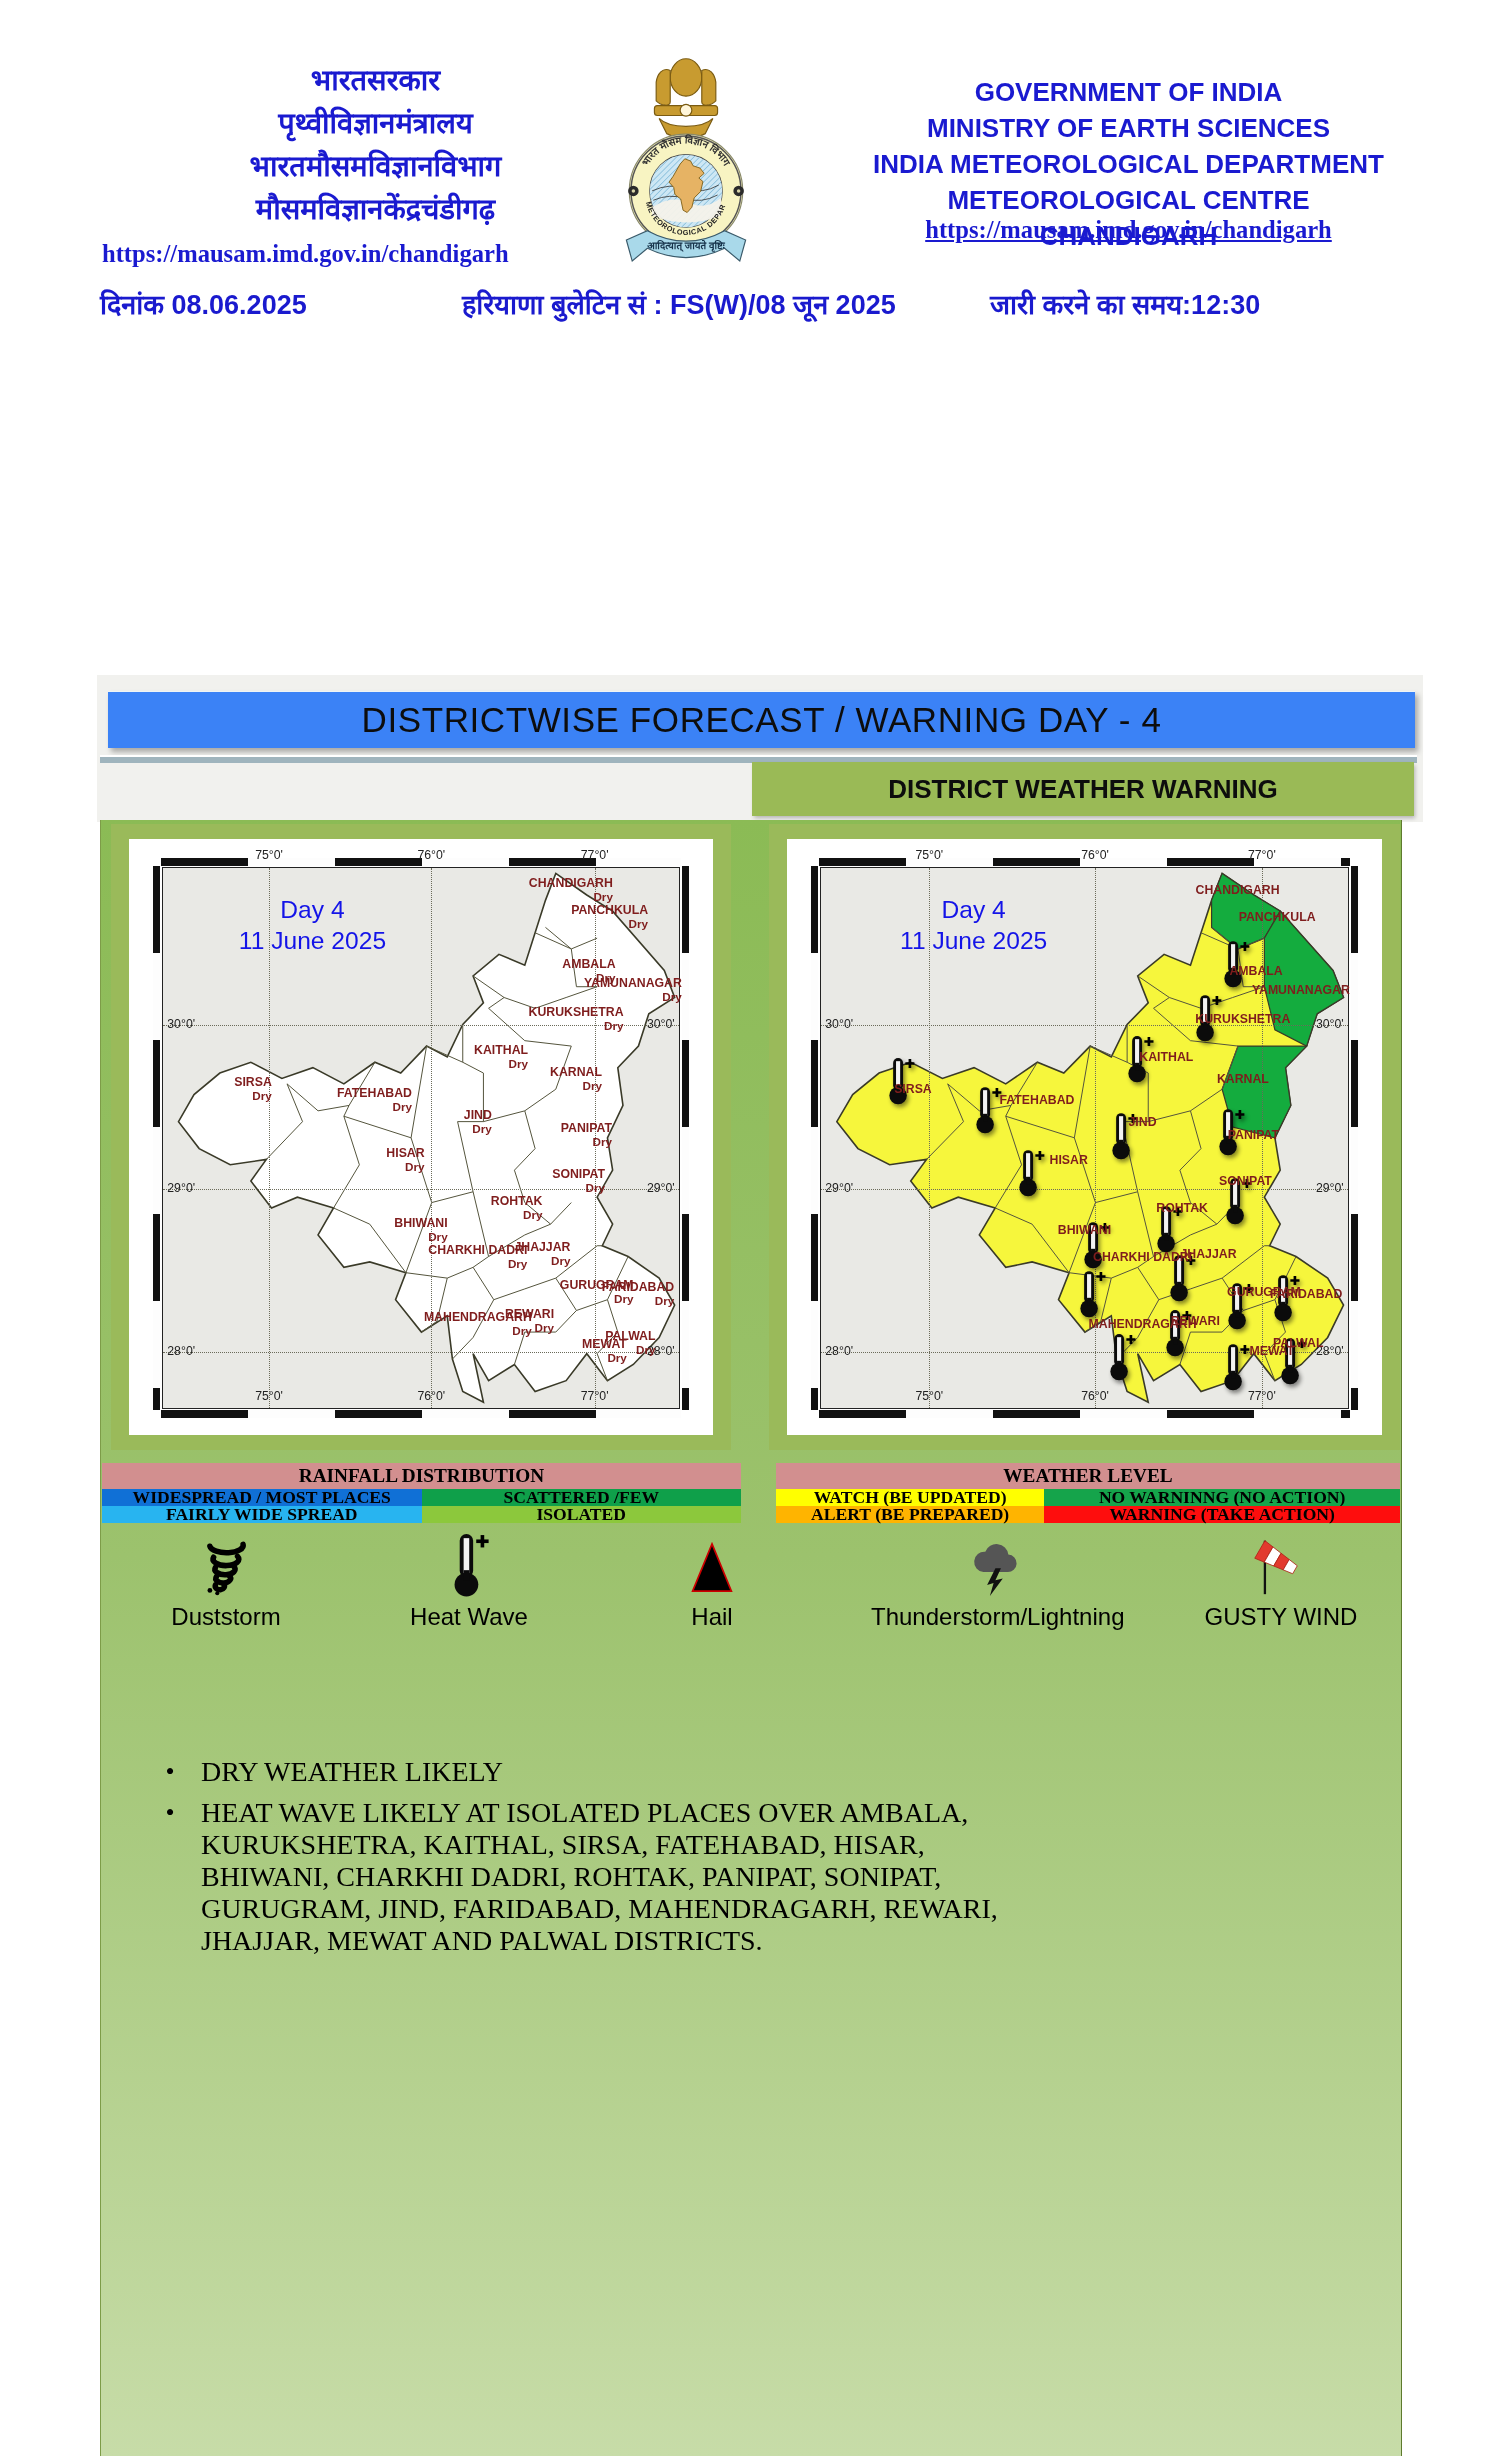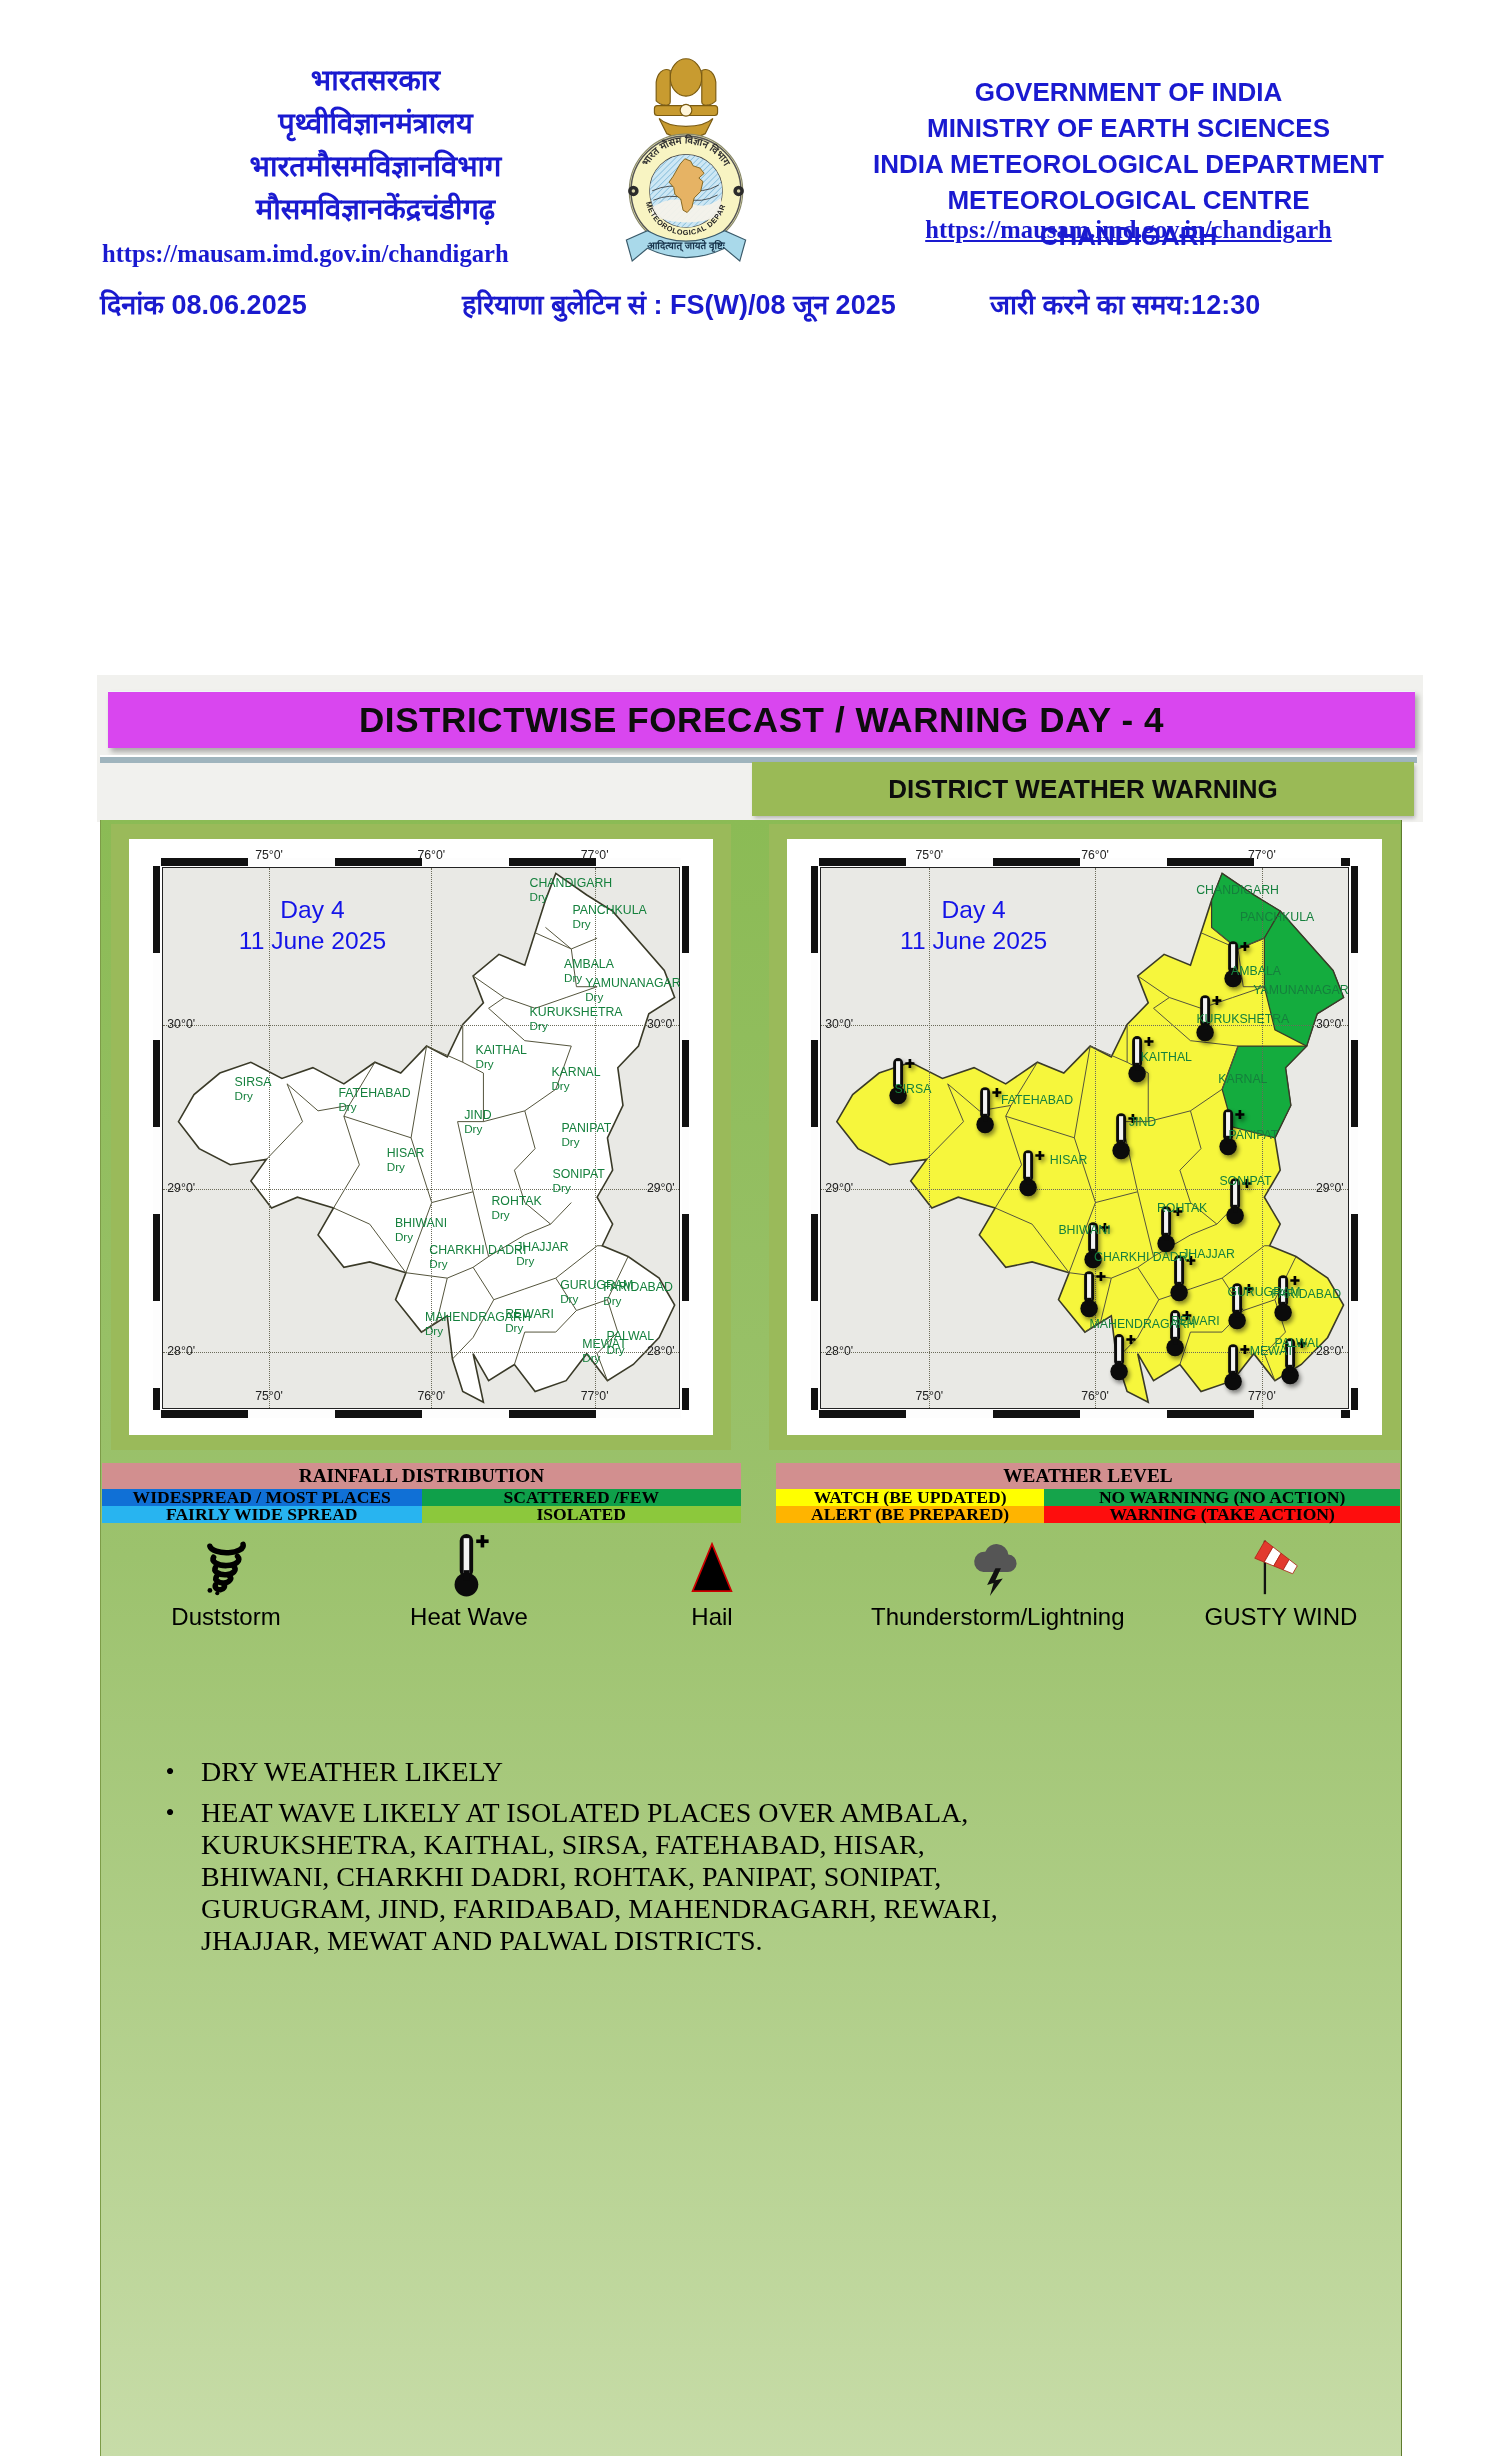--- a/index.html
+++ b/index.html
@@ -13,23 +13,23 @@
   .hdr-right{position:absolute;left:856px;top:74px;width:545px;text-align:center;
             color:#1a1ad0;font-weight:bold;font-size:26px;line-height:36px;}
   .hdr-right-url{position:absolute;left:856px;top:216px;width:545px;text-align:center;
             color:#1a1ad0;font-family:"Liberation Serif",serif;font-weight:bold;font-size:24.6px;
             text-decoration:underline;}
   .date-row span{position:absolute;top:285px;color:#1a1ace;font-weight:bold;font-size:27px;white-space:nowrap;}
   .date-left{left:100px;} .date-mid{left:462px;} .date-right{left:990px;}
   .logo{position:absolute;left:610px;top:42px;width:152px;height:237px;}
   
   .band{position:absolute;left:97px;top:675px;width:1326px;height:147px;background:#F1F1EE;}
-  .title-bar{position:absolute;left:108px;top:691px;width:1307px;height:56px;background:#d946ef;
+  .title-bar{position:absolute;left:108px;top:691px;width:1307px;height:56px;background:#3b82f6;
              display:flex;align-items:center;justify-content:center;color:#0d0d0d;
-             font-weight:bold;font-size:35px;letter-spacing:0.6px;
+             font-weight:normal;font-size:35px;letter-spacing:0.6px;
              box-shadow:2.9px 3.5px 5.3px rgba(0,0,0,.30);border-top:1.8px solid #eef4f6;}
   .title-underline{position:absolute;left:100px;top:755px;width:1317px;height:6.4px;
              background:#9FB4BD;border-top:2.3px solid #fff;}
   .sec-hdr{position:absolute;background:#9ABA56;display:flex;align-items:center;justify-content:center;
              color:#0d0d0d;font-weight:bold;font-size:26px;box-shadow:2.3px 2.9px 4.1px rgba(0,0,0,.25);}
   .sec-left{left:111px;top:767px;width:596px;height:54px;}
   .sec-right{left:752px;top:762px;width:662px;height:54px;text-align:right;}
   
   .green-body{position:absolute;left:100px;top:820px;width:1300px;height:1636px;
              background:linear-gradient(180deg,#8BBB55 0%,#9CC26D 45%,#C7DCA8 100%);
@@ -53,22 +53,22 @@
   .grid{position:absolute;}
   .grid.v{top:0;bottom:0;border-left:1.2px dotted #6b6b5a;}
   .grid.h{left:0;right:0;border-top:1.2px dotted #6b6b5a;}
   .tick{position:absolute;font-size:12.3px;color:#222;white-space:nowrap;}
   .tick-top{transform:translate(-50%,0);top:-20px;}
   .tick-bot{transform:translate(-50%,0);bottom:4.7px;}
   .tick-left{left:4.7px;transform:translate(0,-55%);}
   .tick-right{right:4.7px;transform:translate(0,-55%);}
   .daylabel{position:absolute;left:29%;top:5%;transform:translateX(-50%);text-align:center;
             color:#1414E8;font-size:24.6px;line-height:30.5px;white-space:nowrap;}
-  .dlabel{position:absolute;transform:translate(-50%,-50%);text-align:left;color:#15803d;
-          font-weight:normal;font-size:12.3px;line-height:14px;white-space:nowrap;z-index:3;}
+  .dlabel{position:absolute;transform:translate(-50%,-50%);text-align:right;color:#7f1d1d;
+          font-weight:bold;font-size:12.3px;line-height:14px;white-space:nowrap;z-index:3;}
   .dlabel .dry{font-size:11.7px;}
   .therm{position:absolute;width:30.5px;height:59px;transform:translate(-50%,-50%);z-index:2;
          filter:drop-shadow(2.9px 3.5px 2.3px rgba(0,0,0,.45));}
   
   .legend{position:absolute;font-family:"Liberation Serif",serif;font-weight:bold;color:#000;}
   .lg-rain{left:102px;top:1463px;width:639px;}
   .lg-warn{left:776px;top:1463px;width:624px;}
   .lg-title{height:26px;background:#D28F8F;display:flex;align-items:center;justify-content:center;font-size:19.3px;}
   .lg-row{display:flex;height:17px;}
   .lg-cell{display:flex;align-items:center;justify-content:center;font-size:17.6px;}

